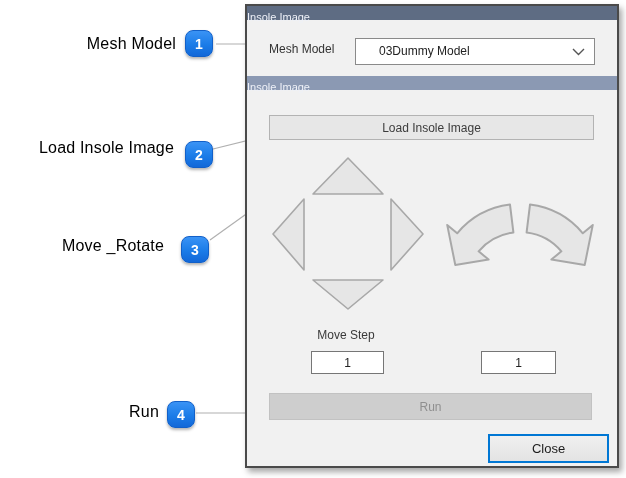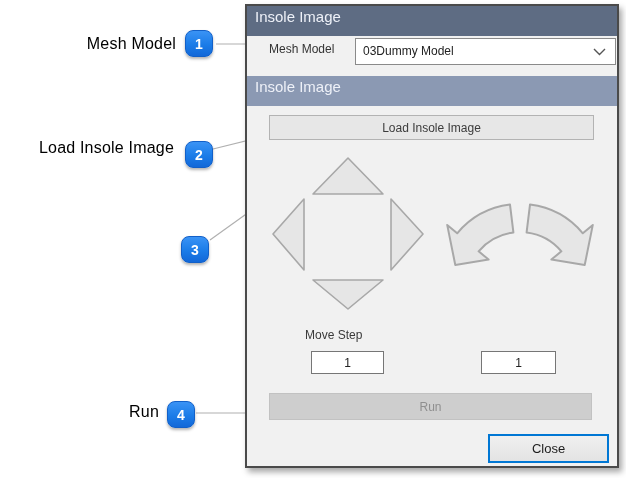--- a/index.html
+++ b/index.html
@@ -23,33 +23,33 @@
   }
   .leader-svg { position: absolute; inset: 0; pointer-events: none; }
 
   
   .dialog {
     position: absolute; left: 245px; top: 4px; width: 374px; height: 464px;
     background: #f1f1f1; border: 2px solid #4a4a4a;
     box-shadow: 3px 4px 6px rgba(0,0,0,0.35);
   }
   .hdr {
-    position: absolute; left: 0; width: 100%; height: 30px;
-    color: #eef1f8; font-size: 15px; line-height: 22px; padding-left: 8px;
+    position: absolute; left: 0; width: 100%; height: 14px;
+    color: #eef1f8; font-size: 11px; line-height: 22px; padding-left: 0;
   }
   .hdr1 { top: 0; background: #5e6c83; }
   .hdr2 { top: 70px; background: #8b99b3; }
 
   .mesh-label {
     position: absolute; left: 22px; top: 36px; font-size: 12px; color: #333;
   }
   .mesh-select {
-    position: absolute; left: 108px; top: 32px; width: 261px; height: 27px;
+    position: absolute; left: 108px; top: 32px; width: 240px; height: 27px;
     background: #ffffff; border: 1px solid #8a8a8a;
-    font-size: 12px; color: #222; line-height: 25px; padding-left: 7px;
+    font-size: 12px; color: #222; line-height: 25px; padding-left: 23px;
     display: flex; align-items: center; justify-content: space-between;
     cursor: default;
   }
   .chev { margin-right: 9px; display: inline-flex; }
 
   .btn {
     position: absolute; font-size: 12px; text-align: center; cursor: default;
     display: flex; align-items: center; justify-content: center;
   }
   .btn-load {
@@ -62,21 +62,21 @@
   }
   .btn-close {
     left: 241px; top: 428px; width: 121px; height: 29px;
     background: linear-gradient(180deg, #f0f0f0, #e3e3e3);
     border: 2px solid #0077d4; color: #1c1c1c; font-size: 13px; text-align: center;
   }
 
   .arrows-svg { position: absolute; }
 
   .step-label {
-    position: absolute; top: 322px; font-size: 12px; color: #3a3a3a; text-align: left;
+    position: absolute; top: 322px; font-size: 12px; color: #3a3a3a; text-align: center;
   }
   .step-move-label { left: 58px; width: 82px; }
   .step-rot-label  { left: 224px; width: 96px; }
   .step-input {
     position: absolute; top: 345px; height: 23px;
     border: 1px solid #767676; background: #fff; text-align: center;
     font-size: 12px; color: #222; font-family: "Liberation Sans", sans-serif;
   }
   .step-move-input { left: 64px; width: 73px; }
   .step-rot-input  { left: 234px; width: 75px; }
@@ -92,20 +92,21 @@
     <line x1="210" y1="240" x2="281" y2="189" stroke="#b0b0b0" stroke-width="1.2"></line>
     <line x1="196" y1="413" x2="266" y2="413" stroke="#b0b0b0" stroke-width="1.2"></line>
   </svg>
 
   <div class="ann-label" style="left:0; width:176px; top:35px;">Mesh Model</div>
   <div class="badge" style="left:185px; top:30px;">1</div>
 
   <div class="ann-label" style="left:0; width:174px; top:139px;">Load Insole Image</div>
   <div class="badge" style="left:185px; top:141px;">2</div>
 
+  <div class="ann-label" style="left:0; width:164px; top:237px;">Move _Rotate</div>
   <div class="badge" style="left:181px; top:236px;">3</div>
 
   <div class="ann-label" style="left:0; width:159px; top:403px;">Run</div>
   <div class="badge" style="left:167px; top:401px;">4</div>
 
   <div class="dialog">
 
     <div class="hdr hdr1">Insole Image</div>
 
     <div class="mesh-label">Mesh Model</div>

